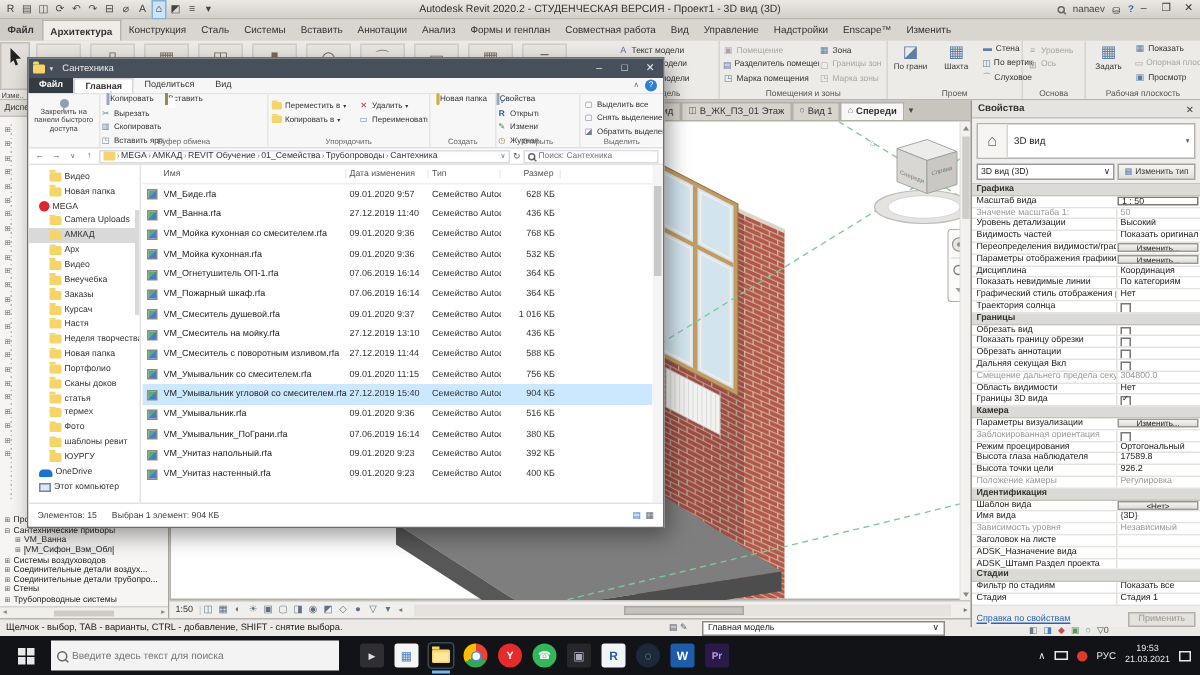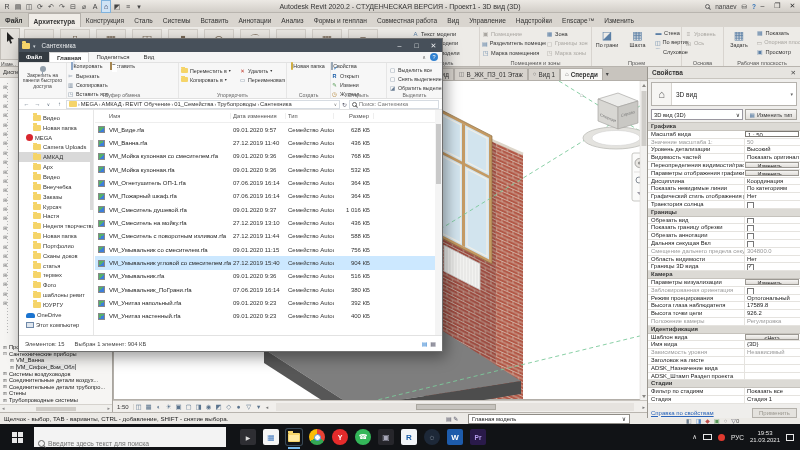--- a/index.html
+++ b/index.html
@@ -173,21 +173,21 @@
 .e-vthumb{position:absolute;top:14px;left:1px;width:5px;height:60px;background:#c9c9c9}
 .e-status{position:absolute;left:0;bottom:0;width:100%;height:16px;border-top:1px solid #e2e2e2;background:#fff;display:flex;align-items:center;font-size:5.8px;color:#444;gap:10px;padding:0 6px}
 .e-stright{margin-left:auto;display:flex;gap:3px}
 .e-stright span{font-size:6px;color:#667}
 .e-stright .on{color:#2e7fd0}
 
 .taskbar{position:absolute;left:0;top:424px;width:800px;height:26px;background:#111316;z-index:30;display:flex;align-items:center}
 .start{width:34px;height:26px;display:flex;align-items:center;justify-content:center}
 .winlogo{display:grid;grid-template-columns:5px 5px;grid-template-rows:5px 5px;gap:1px}
 .winlogo i{background:#e8e8e8}
-.tsearch{width:192px;height:20px;background:#f3f3f3;display:flex;align-items:flex-end;gap:3px;padding:0 4px;margin-right:14px}
+.tsearch{width:192px;height:20px;background:#f3f3f3;display:flex;align-items:center;gap:3px;padding:0 4px;margin-right:14px}
 .tsearch input{border:none;outline:none;background:transparent;font-size:6.8px;color:#555;width:160px;font-family:"Liberation Sans",sans-serif}
 .tapps{display:flex;gap:7px;align-items:center}
 .ticon{width:16px;height:16px;display:flex;align-items:center;justify-content:center;font-size:8px;border-radius:2px;position:relative}
 .ticon.f-active{box-shadow:0 0 0 1px #3a4a58;background:#26303a}
 .ticon.f-active:after{content:"";position:absolute;bottom:-4px;left:2px;right:2px;height:2px;background:#76b9ed}
 .ticon.tv{background:#2e2e33;color:#ddd;font-size:6px}
 .ticon.cal{background:#f5f5f5;color:#4a7fc1}
 .ticon.exp{background:transparent}
 .ticon.exp i{display:block;width:12px;height:9px;background:#f5d469;border-radius:1px;position:relative}
 .ticon.exp i:before{content:"";position:absolute;top:-2px;left:0;width:5px;height:2px;background:#f5d469}

